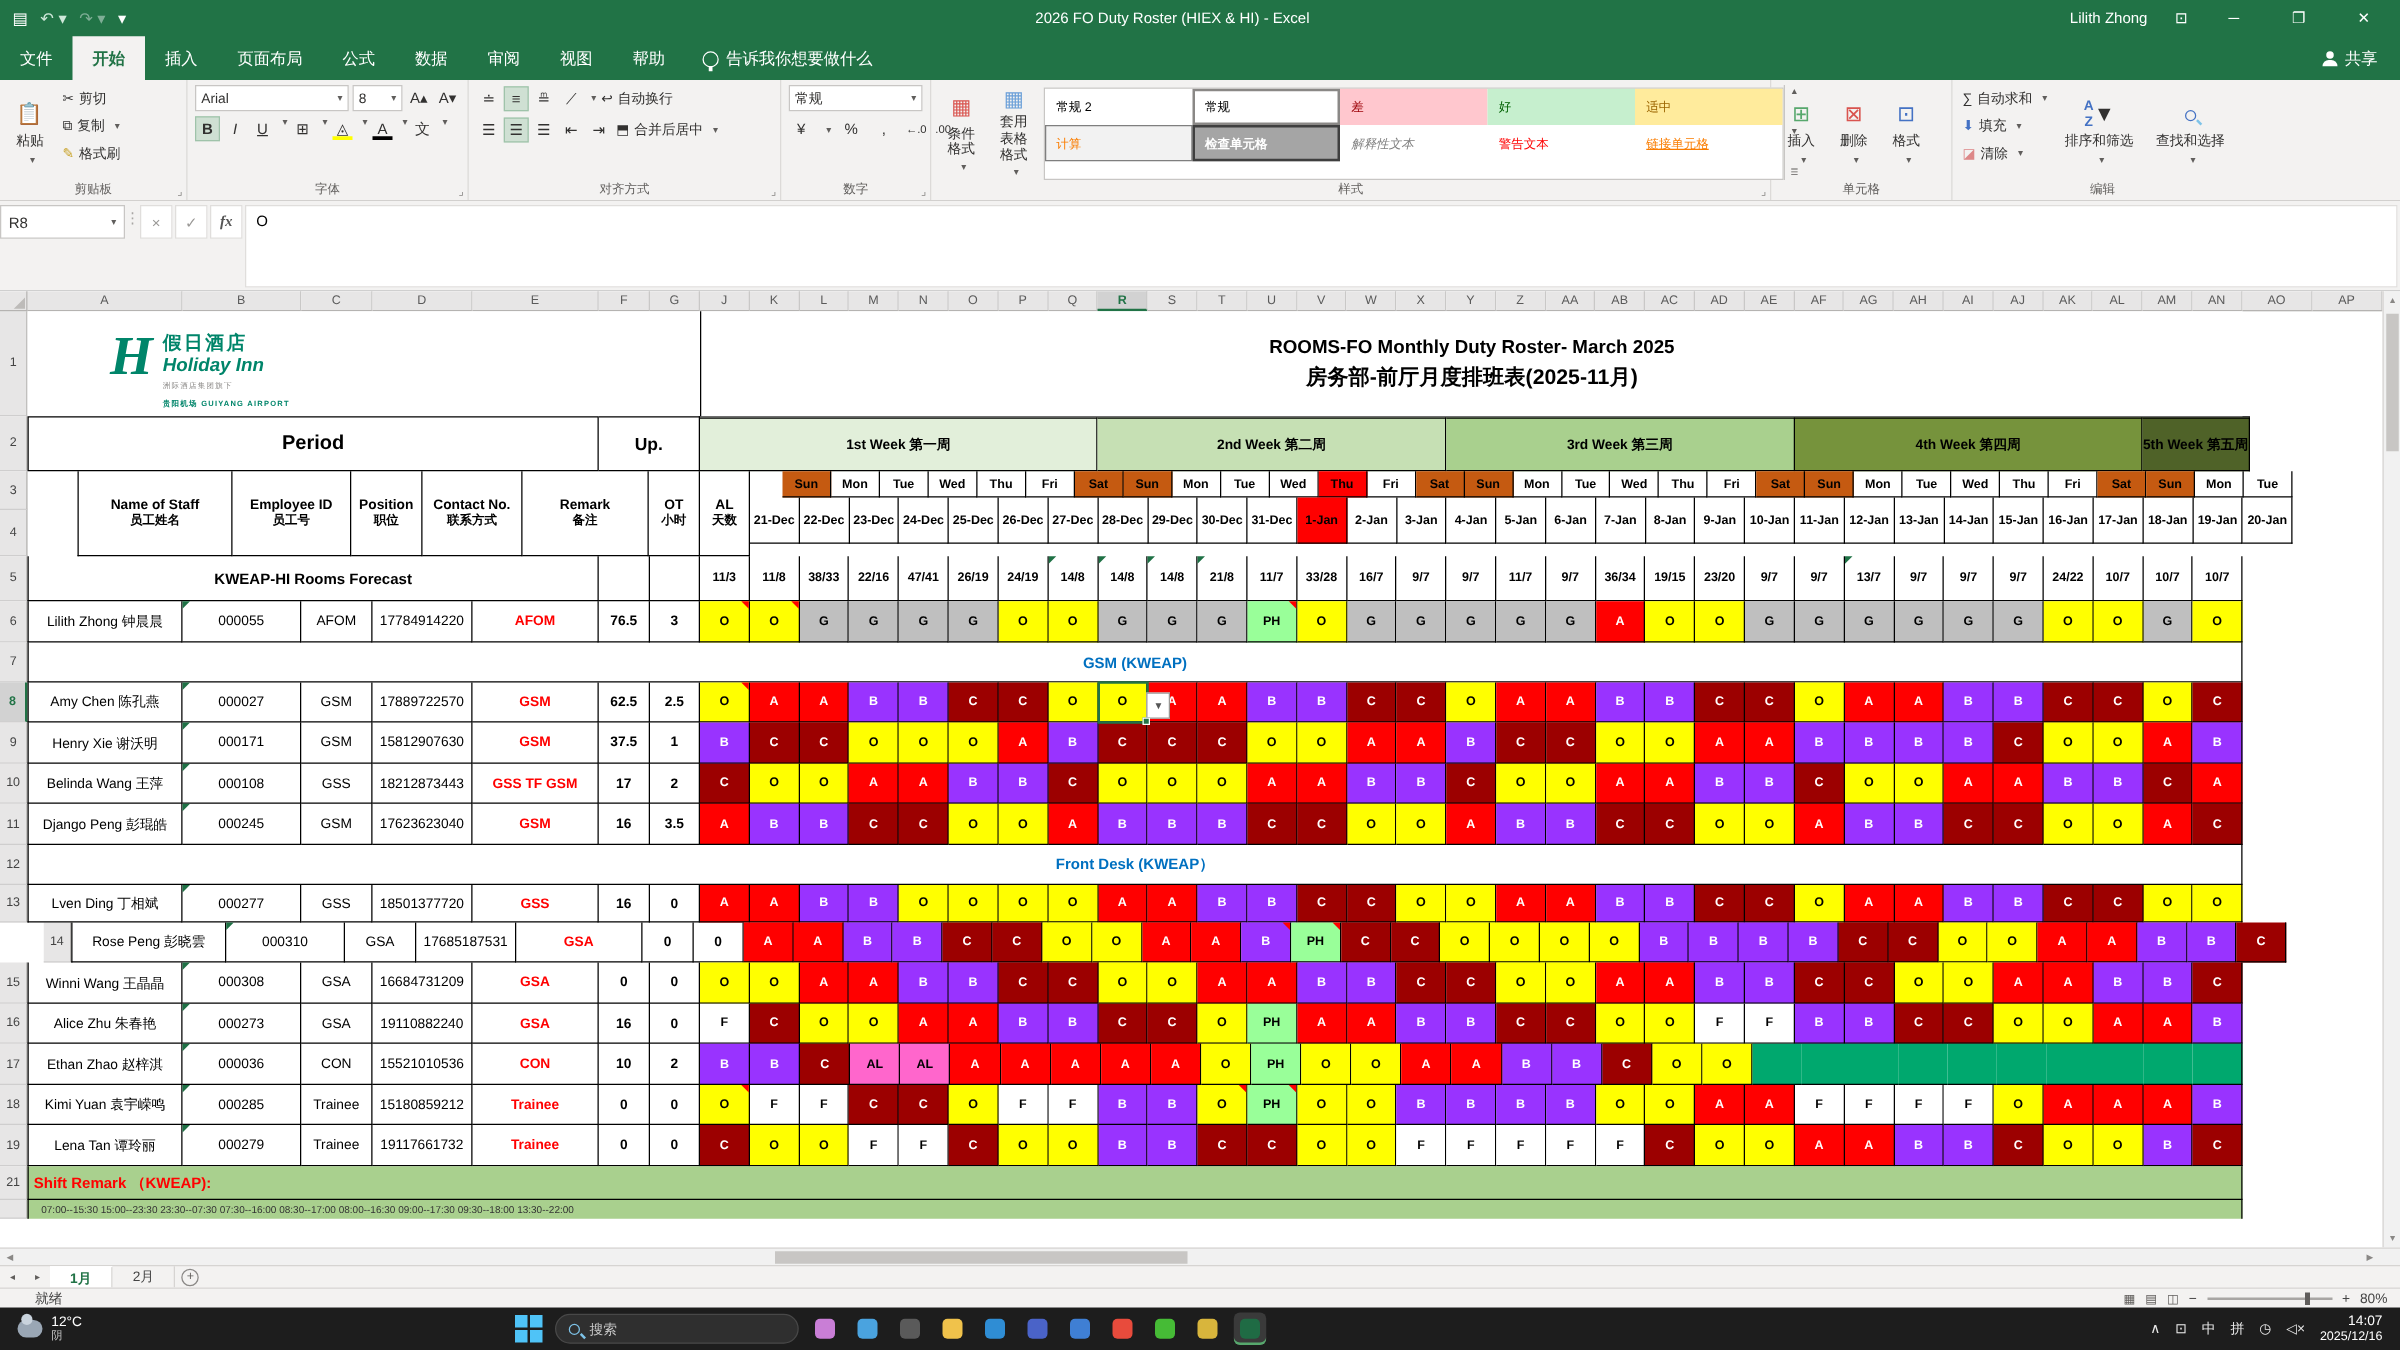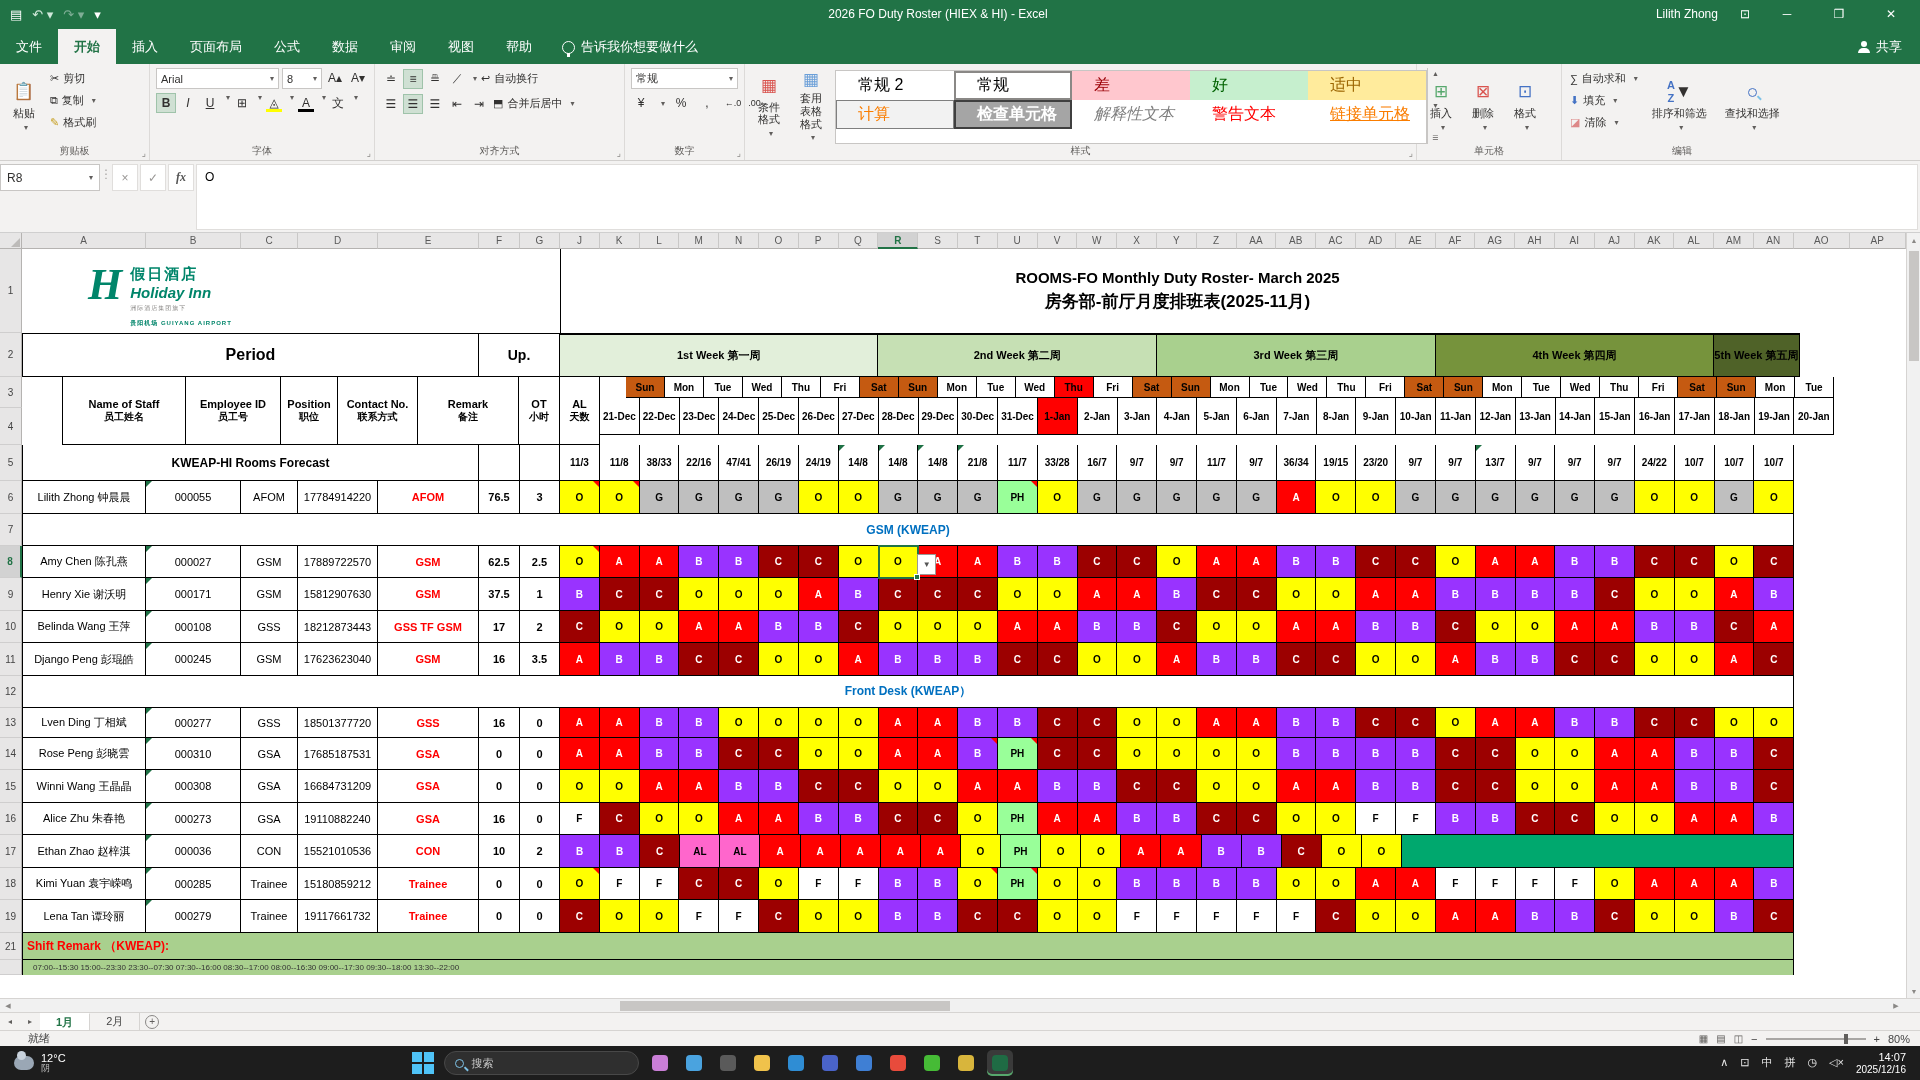--- a/index.html
+++ b/index.html
@@ -37,21 +37,21 @@
   .bigicon { width:24px; height:24px; display:flex; align-items:center; justify-content:center; font-size:17px; }
   .smallrow { display:flex; align-items:center; gap:4px; font-size:11px; color:#323130; height:21px; padding:0 2px; }
   .col { display:flex; flex-direction:column; justify-content:flex-start; gap:1px; }
   .combo { background:#fff; border:1px solid #c8c6c4; font-size:11px; height:21px; display:flex; align-items:center; justify-content:space-between; padding:0 4px; color:#323130; }
   .ddarr { font-size:8px; color:#605e5c; margin-left:4px; }
   .fbtn { min-width:20px; height:20px; display:flex; align-items:center; justify-content:center; font-size:12px; color:#323130; }
   .fbtn.on { background:#cfe0d3; border:1px solid #9fc3aa; }
   .underbar { position:relative; }
   .underbar i { position:absolute; left:2px; right:2px; bottom:1px; height:3px; }
   .gal { background:#fff; border:1px solid #c8c6c4; display:grid; grid-template-columns:repeat(5,118px); grid-auto-rows:29px; margin-top:2px; }
-  .galcell { font-size:16px; display:flex; align-items:center; padding:0 21px; border:1px solid transparent; white-space:nowrap; overflow:hidden; }
+  .galcell { font-size:10px; display:flex; align-items:center; padding:0 8px; border:1px solid transparent; white-space:nowrap; overflow:hidden; }
   .galscroll { width:16px; background:#f3f2f1; border-left:1px solid #c8c6c4; display:flex; flex-direction:column; align-items:center; justify-content:space-between; padding:2px 0; font-size:7px; color:#605e5c; }
   .st-normal2 { color:#000; }
   .st-normal { color:#000; border:2px solid #8a8886 !important; background:#fff; }
   .st-bad { background:#ffc7ce; color:#9c0006; }
   .st-good { background:#c6efce; color:#006100; }
   .st-neutral { background:#ffeb9c; color:#9c6500; }
   .st-calc { background:#f2f2f2; color:#fa7d00; border:1px solid #7f7f7f !important; }
   .st-check { background:#a5a5a5; color:#fff; font-weight:bold; border:2px solid #3f3f3f !important; }
   .st-explain { color:#7f7f7f; font-style:italic; }
   .st-warning { color:#ff0000; }
@@ -872,21 +872,21 @@
           <div class="cell shift" style="background: rgb(255, 0, 0); color: rgb(255, 255, 255);">A</div>
           <div class="cell shift" style="background: rgb(255, 0, 0); color: rgb(255, 255, 255);">A</div>
           <div class="cell shift" style="background: rgb(153, 51, 255); color: rgb(255, 255, 255);">B</div>
           <div class="cell shift" style="background: rgb(153, 51, 255); color: rgb(255, 255, 255);">B</div>
           <div class="cell shift" style="background: rgb(156, 0, 0); color: rgb(255, 255, 255);">C</div>
           <div class="cell shift" style="background: rgb(156, 0, 0); color: rgb(255, 255, 255);">C</div>
           <div class="cell shift" style="background: rgb(255, 255, 0); color: rgb(0, 0, 0);">O</div>
           <div class="cell shift" style="background: rgb(255, 255, 0); color: rgb(0, 0, 0);">O</div>
         </div>
       </div>
-      <div class="srow" style="height: 32px;">
+      <div class="srow" style="height: 32px; padding-left: 35px;">
         <div class="gut">14</div>
         <div class="cell bl" style="flex: 0 0 124px;">Rose Peng 彭晓雲</div>
         <div class="cell warnc" style="flex: 0 0 95px;">000310</div>
         <div class="cell" style="flex: 0 0 57px;">GSA</div>
         <div class="cell" style="flex: 0 0 80px;">17685187531</div>
         <div class="cell red" style="flex: 0 0 101px;">GSA</div>
         <div class="cell bold" style="flex: 0 0 41px;">0</div>
         <div class="cell bold" style="flex: 0 0 40px;">0</div>
         <div class="days31" style="flex: 0 0 1234px;">
           <div class="cell shift" style="background: rgb(255, 0, 0); color: rgb(255, 255, 255);">A</div>

